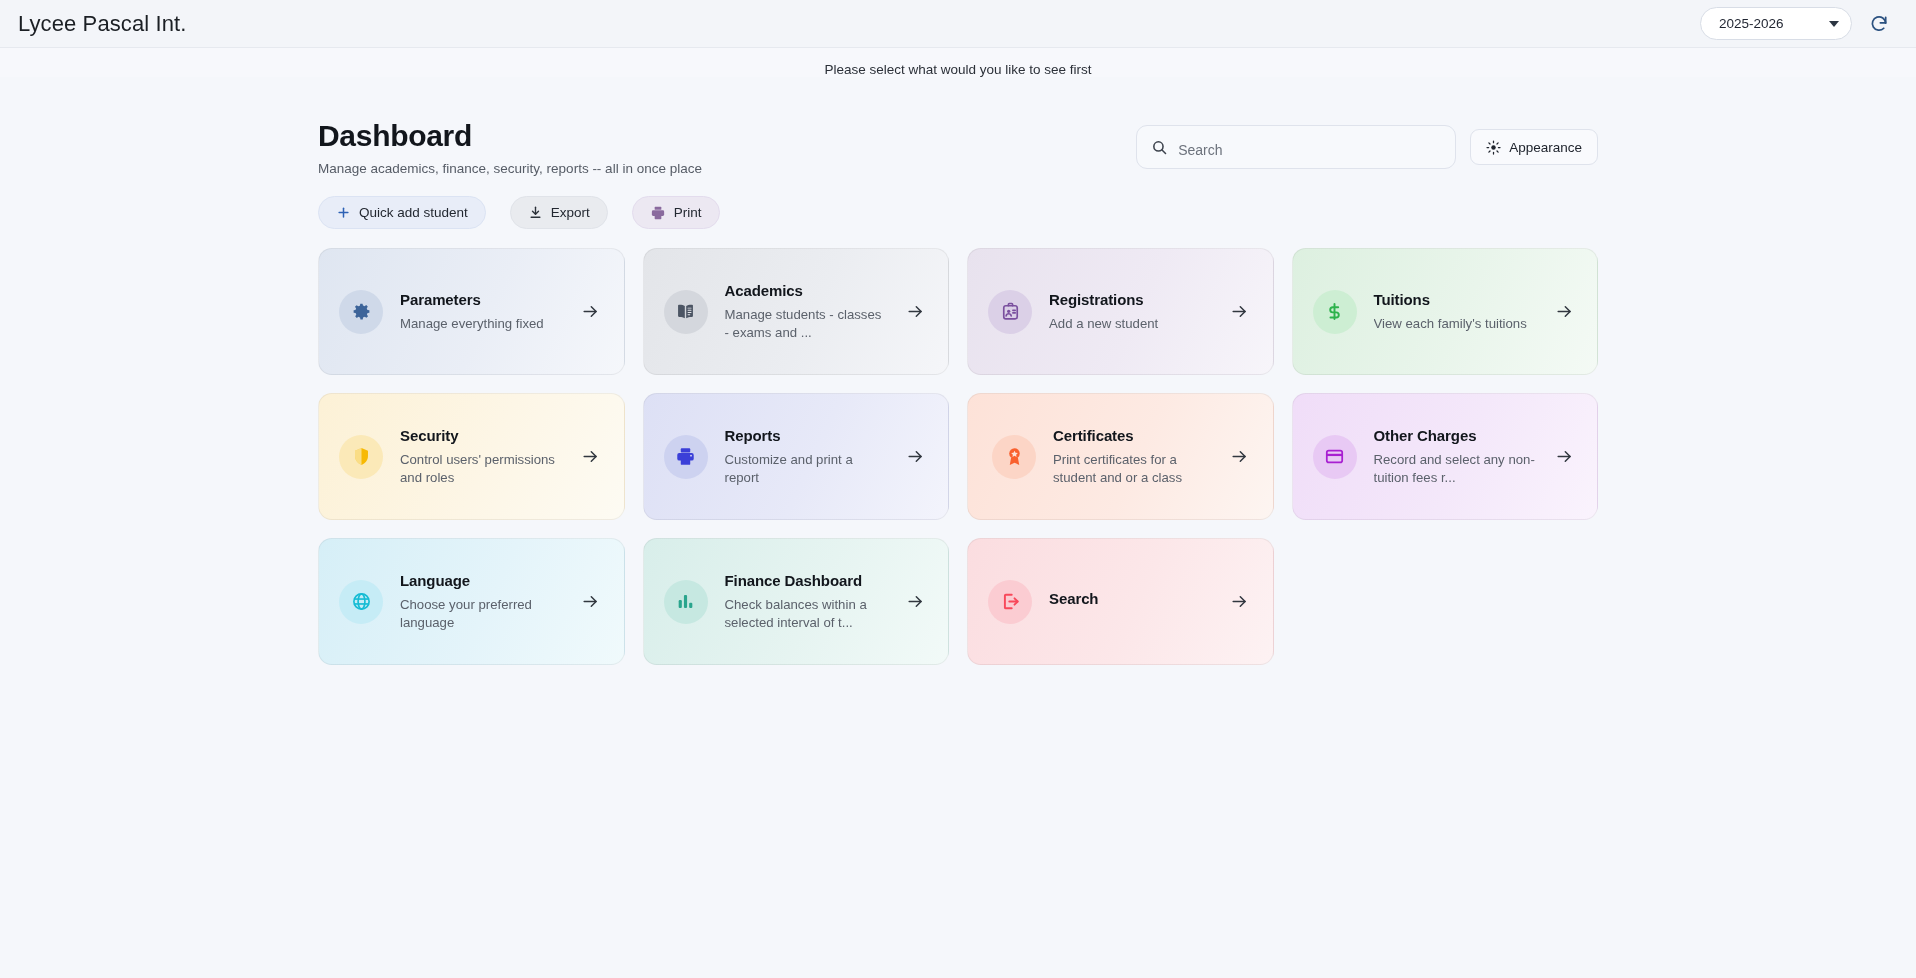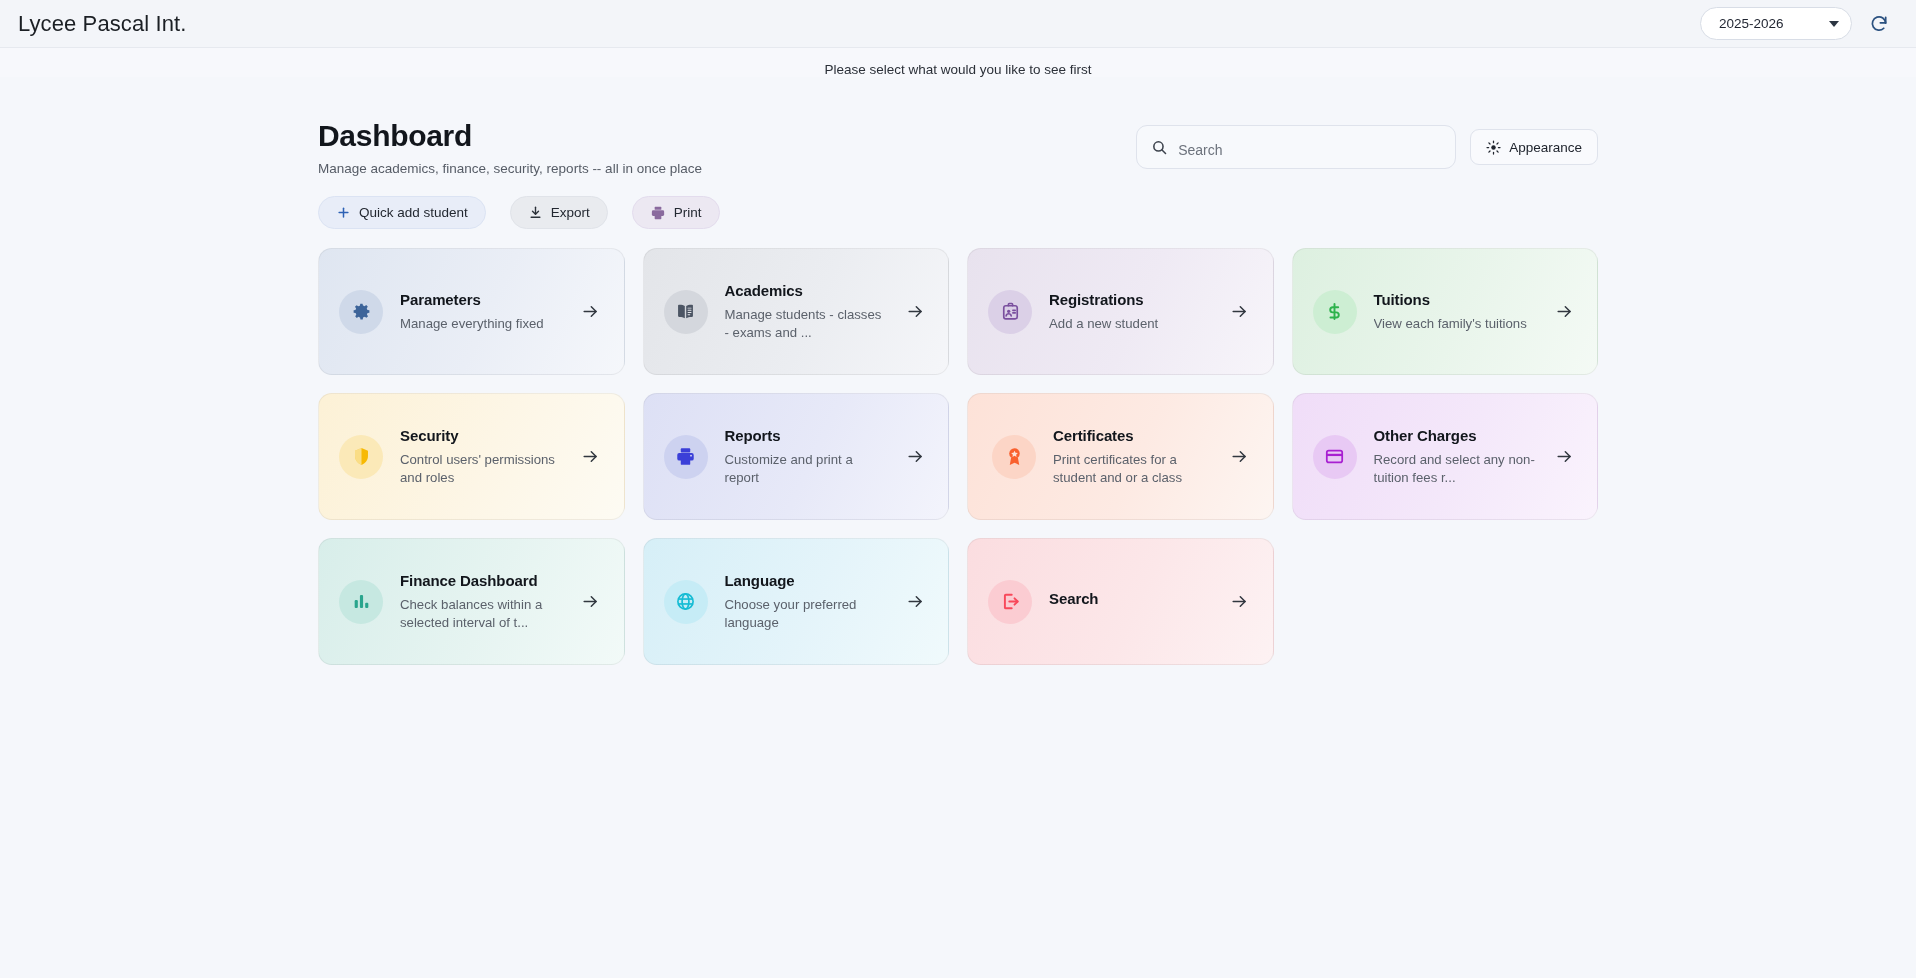--- a/index.html
+++ b/index.html
@@ -371,40 +371,20 @@
           <div class="card-desc">Record and select any non-tuition fees r...</div>
         </div>
         <div class="arrow">
           <svg width="19" height="19" viewBox="0 0 24 24" fill="none" stroke="#31373f" stroke-width="1.9" stroke-linecap="round" stroke-linejoin="round">
             <line x1="4" y1="12" x2="19" y2="12"></line>
               <polyline points="13 6 19 12 13 18"></polyline>
           </svg>
         </div>
       </div>
 
-      <div class="card" style="background:linear-gradient(115deg,#d8eeea 0%,#e6f4f1 55%,#f2faf8 100%);">
-        <div class="badge" style="background:#c6e8e1;">
-          <svg width="21" height="21" viewBox="0 0 24 24" fill="#2aa58d">
-            <rect x="4.2" y="10.4" width="3.6" height="9" rx="1.2"></rect>
-            <rect x="10.2" y="4.6" width="3.6" height="14.8" rx="1.2"></rect>
-            <rect x="16.2" y="13.4" width="3.6" height="6" rx="1.2"></rect>
-          </svg>
-        </div>
-        <div class="card-text">
-          <div class="card-title">Finance Dashboard</div>
-          <div class="card-desc">Check balances within a selected interval of t...</div>
-        </div>
-        <div class="arrow">
-          <svg width="19" height="19" viewBox="0 0 24 24" fill="none" stroke="#31373f" stroke-width="1.9" stroke-linecap="round" stroke-linejoin="round">
-            <line x1="4" y1="12" x2="19" y2="12"></line>
-              <polyline points="13 6 19 12 13 18"></polyline>
-          </svg>
-        </div>
-      </div>
-
       <div class="card" style="background:linear-gradient(115deg,#d6eff7 0%,#e4f4fa 55%,#f0fafc 100%);">
         <div class="badge" style="background:#c6ecf6;">
           <svg width="21" height="21" viewBox="0 0 24 24" fill="none" stroke="#16bcd4" stroke-width="1.9">
             <circle cx="12" cy="12" r="8.7"></circle>
             <ellipse cx="12" cy="12" rx="3.9" ry="8.7"></ellipse>
             <line x1="3.3" y1="9.2" x2="20.7" y2="9.2"></line>
             <line x1="3.3" y1="14.8" x2="20.7" y2="14.8"></line>
           </svg>
         </div>
         <div class="card-text">
@@ -412,20 +392,40 @@
           <div class="card-desc">Choose your preferred language</div>
         </div>
         <div class="arrow">
           <svg width="19" height="19" viewBox="0 0 24 24" fill="none" stroke="#31373f" stroke-width="1.9" stroke-linecap="round" stroke-linejoin="round">
             <line x1="4" y1="12" x2="19" y2="12"></line>
               <polyline points="13 6 19 12 13 18"></polyline>
           </svg>
         </div>
       </div>
 
+      <div class="card" style="background:linear-gradient(115deg,#d8eeea 0%,#e6f4f1 55%,#f2faf8 100%);">
+        <div class="badge" style="background:#c6e8e1;">
+          <svg width="21" height="21" viewBox="0 0 24 24" fill="#2aa58d">
+            <rect x="4.2" y="10.4" width="3.6" height="9" rx="1.2"></rect>
+            <rect x="10.2" y="4.6" width="3.6" height="14.8" rx="1.2"></rect>
+            <rect x="16.2" y="13.4" width="3.6" height="6" rx="1.2"></rect>
+          </svg>
+        </div>
+        <div class="card-text">
+          <div class="card-title">Finance Dashboard</div>
+          <div class="card-desc">Check balances within a selected interval of t...</div>
+        </div>
+        <div class="arrow">
+          <svg width="19" height="19" viewBox="0 0 24 24" fill="none" stroke="#31373f" stroke-width="1.9" stroke-linecap="round" stroke-linejoin="round">
+            <line x1="4" y1="12" x2="19" y2="12"></line>
+              <polyline points="13 6 19 12 13 18"></polyline>
+          </svg>
+        </div>
+      </div>
+
 
       <div class="card" style="background:linear-gradient(115deg,#fbdde0 0%,#fce7e9 55%,#fdf2f3 100%);">
         <div class="badge" style="background:#fbccd2;">
           <svg width="21" height="21" viewBox="0 0 24 24" fill="none" stroke="#f8485a" stroke-width="2.2" stroke-linecap="round" stroke-linejoin="round">
             <path d="M13.4 4.2H6.6a1 1 0 0 0-1 1v13.6a1 1 0 0 0 1 1h6.8"></path>
             <line x1="10.6" y1="12" x2="20" y2="12"></line>
             <polyline points="16.6 8.4 20.2 12 16.6 15.6"></polyline>
           </svg>
         </div>
         <div class="card-text">

